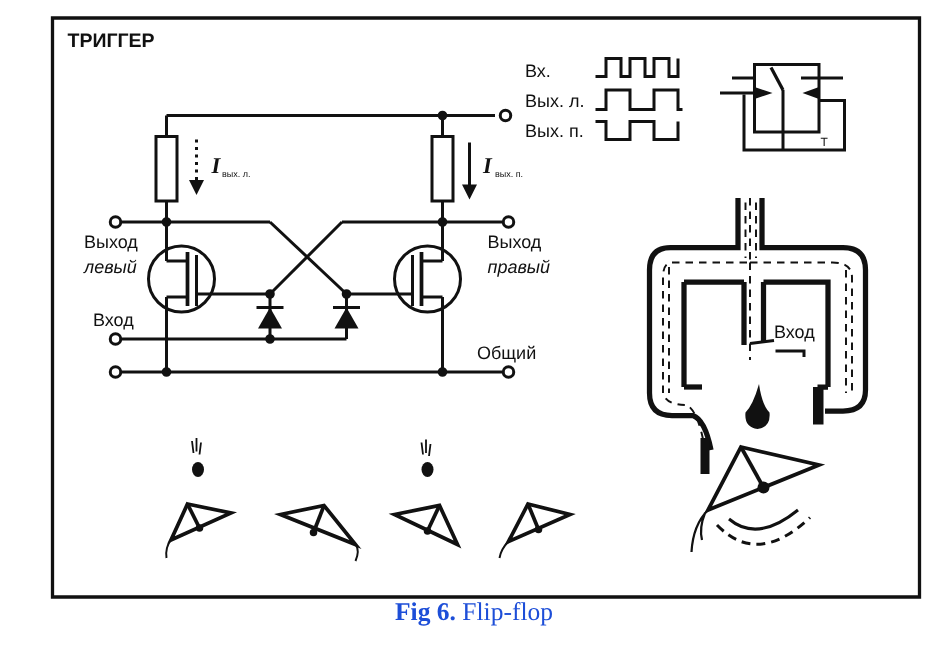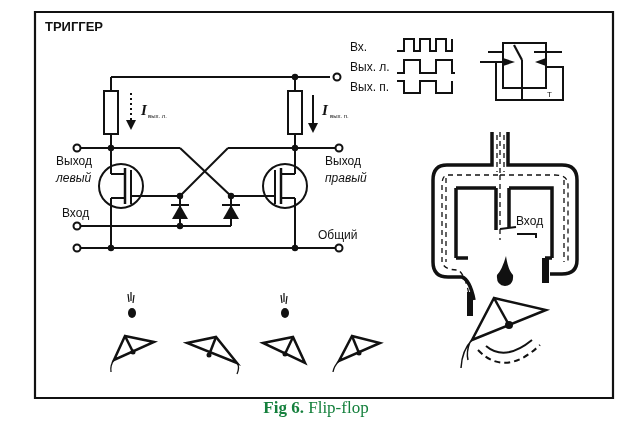--- a/index.html
+++ b/index.html
@@ -1,20 +1,20 @@
 <!DOCTYPE html>
 <html><head>
 <meta charset="utf-8">
 <style>
   html, body { margin: 0; padding: 0; background: #ffffff; }
   body { width: 632px; height: 435px; position: relative; overflow: hidden; font-family: "Liberation Sans", sans-serif; }
   #figure { position: absolute; left: 0; top: 0; }
   .lbl { font-family: "Liberation Sans", sans-serif; fill: #111; }
   .cap { font-family: "Liberation Serif", serif; fill: #111; }
-  #caption { position: absolute; left: 0; width: 632px; top: 398px; text-align: center; font-family: "Liberation Serif", serif; font-size: 17px; color: #15803d; }
+  #caption { position: absolute; left: 0; width: 632px; top: 398px; text-align: center; font-family: "Liberation Serif", serif; font-size: 17px; color: #1d4ed8; }
   #caption b { font-weight: bold; }
 </style>
 </head>
 <body>
 
 <svg id="figure" width="632" height="435" viewBox="0 0 632 435" xmlns="http://www.w3.org/2000/svg">
 
   <rect x="35" y="11" width="578" height="116" fill="none" stroke="none"></rect>
   <path d="M35 12 L613 12 L613 398 L35 398 Z" fill="none" stroke="#111" stroke-width="2.2"></path>
 

